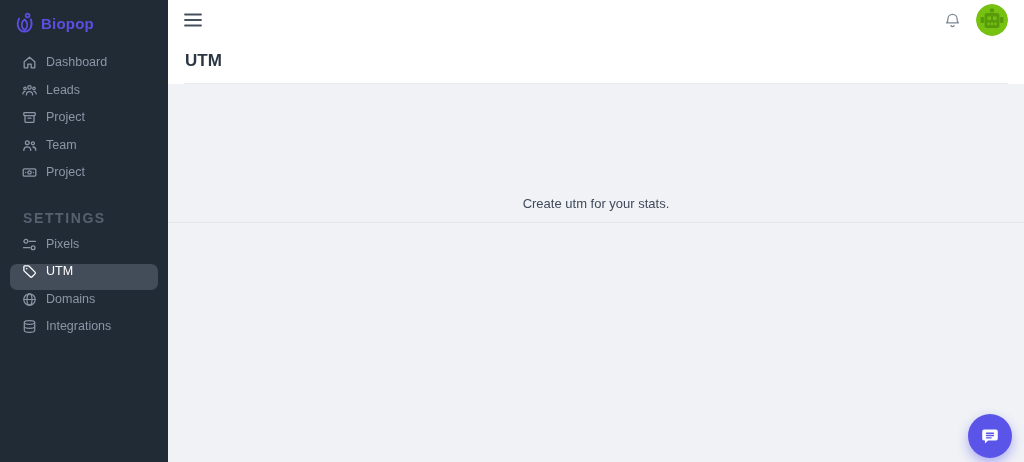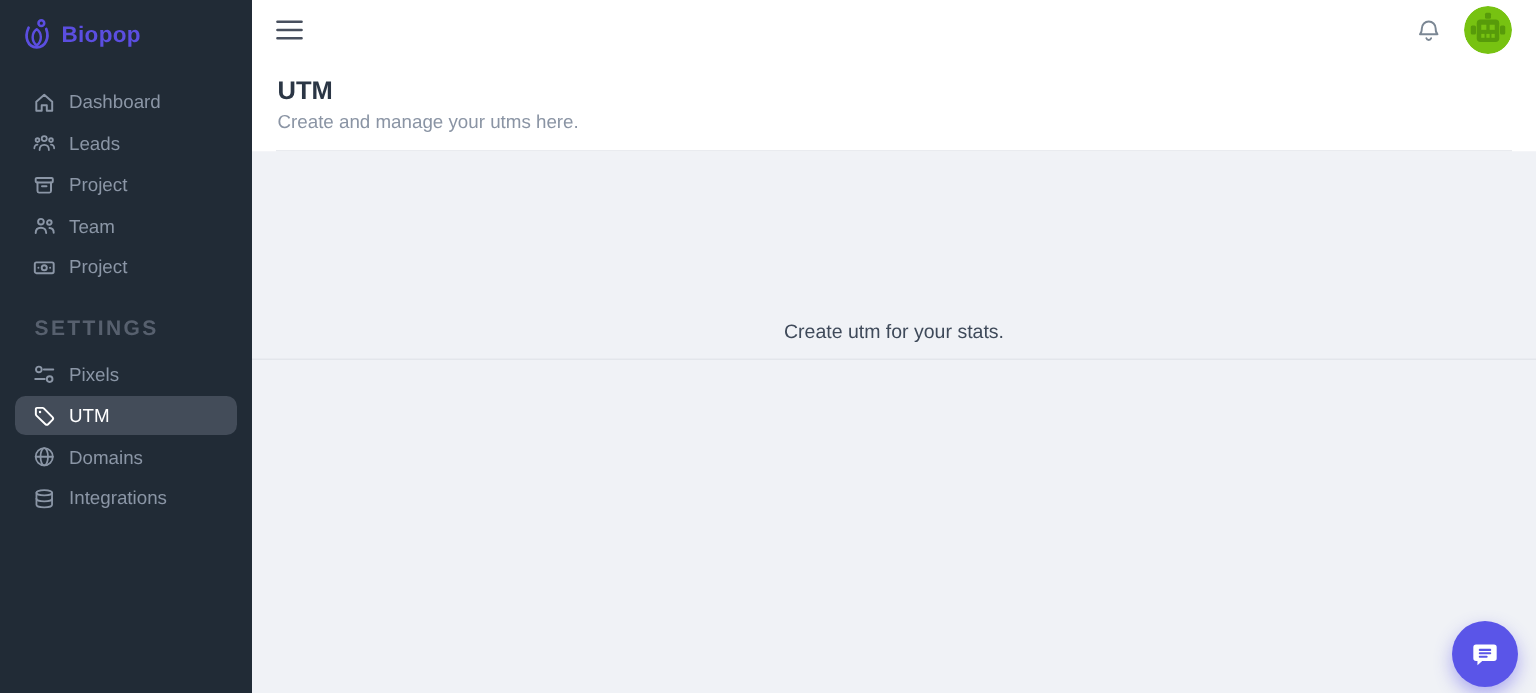--- a/index.html
+++ b/index.html
@@ -15,21 +15,21 @@
     width: 168px; flex-shrink: 0; height: 462px;
     background: #212b36; color: #8b96a6;
     display: flex; flex-direction: column;
   }
   .logo-row {
     display: flex; align-items: center; gap: 5px;
     padding: 12px 13px 20px 13px; cursor: pointer;
   }
   .logo-text { color: #5b4ee0; font-weight: bold; font-size: 15px; letter-spacing: .2px; }
   .nav-item {
-    display: flex; align-items: center; gap: 9px;
+    display: flex; align-items: flex-start; gap: 9px;
     height: 26px; margin: 0 10px 1.5px 10px; padding: 0 12px;
     border-radius: 7px; font-size: 12.5px; color: #8b96a6;
     cursor: pointer; white-space: nowrap;
   }
   .nav-item.active { background: #434c59; color: #ffffff; }
   .nav-item svg { flex-shrink: 0; }
   .section-label {
     font-size: 14px; font-weight: bold; letter-spacing: 1.6px;
     color: #57606e; padding: 17px 23px 11px 23px;
   }
@@ -240,21 +240,20 @@
           <rect x="14.9" y="18.6" width="2.2" height="2.6" fill="#77c211"></rect>
           <rect x="18.3" y="18.6" width="2.2" height="2.6" fill="#77c211"></rect>
         </svg>
       </span>
     </div>
   </div>
 
   <div class="page-header">
     <div class="page-header-inner">
       <div class="page-title">UTM</div>
-      <div class="page-subtitle">Create and manage your utms here.</div>
     </div>
     <div class="header-divider"></div>
   </div>
 
   <div class="content">
     <div class="empty-text">Create utm for your stats.</div>
     <button class="new-utm-btn">+ New UTM</button>
   </div>
 
 

